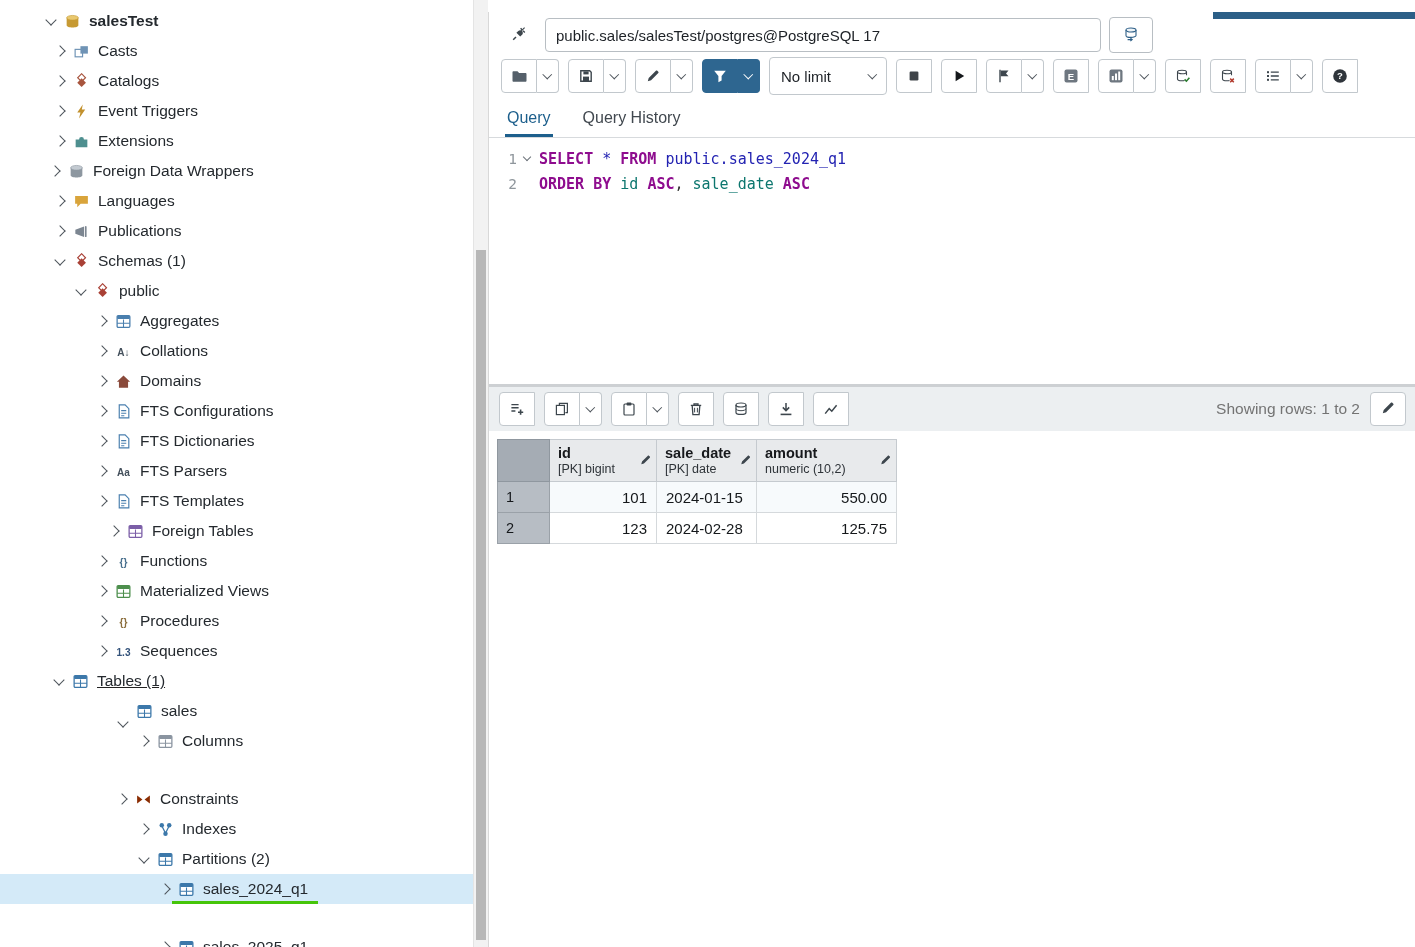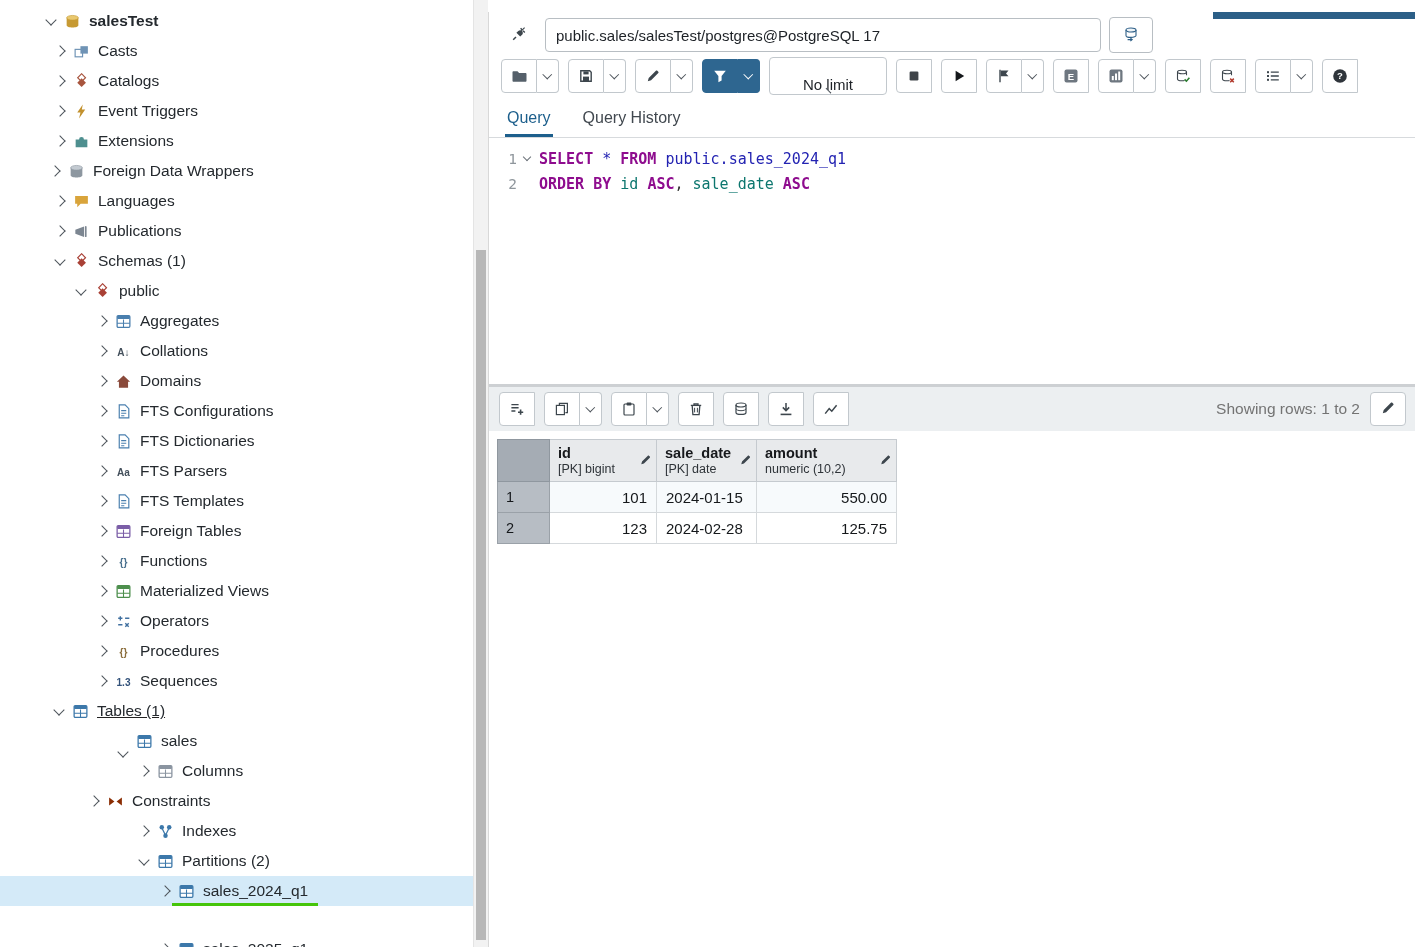--- a/index.html
+++ b/index.html
@@ -38,21 +38,21 @@
 
   #toolbar{display:flex;align-items:center;gap:9px;padding:5px 12px 8px 12px;height:47px;box-sizing:border-box;}
   .tb-group{display:flex;}
   .tb-btn{min-width:36px;height:34px;box-sizing:border-box;background:#fff;border:1px solid #c2c8cd;border-radius:4px;
           display:flex;align-items:center;justify-content:center;cursor:pointer;}
   .tb-group .tb-btn:first-child{border-top-right-radius:0;border-bottom-right-radius:0;}
   .tb-caret{width:22px;min-width:22px;border-left:none;border-top-left-radius:0;border-bottom-left-radius:0;
             border-top-right-radius:4px;border-bottom-right-radius:4px;}
   .tb-btn.active{background:#2e6690;border-color:#2e6690;}
   .tb-select{height:34px;box-sizing:border-box;border:1px solid #c2c8cd;border-radius:4px;display:flex;align-items:center;
-             justify-content:space-between;padding:18px 11px;width:118px;font-size:15px;color:#1d2126;cursor:pointer;background:#fff;flex-direction:column;}
+             justify-content:space-between;padding:18px 11px;width:118px;font-size:15px;color:#1d2126;cursor:pointer;background:#fff;}
 
   .tabs{display:flex;gap:28px;padding-left:16px;height:37px;border-bottom:1px solid #d7dadd;box-sizing:border-box;flex:none;}
   .tab{display:flex;align-items:center;height:100%;font-size:16px;color:#41484f;border-bottom:3px solid transparent;
        box-sizing:border-box;cursor:pointer;padding:0 2px;}
   .tab.active{color:#1d5f8c;border-bottom-color:#1d5f8c;}
 
   #editor{height:246px;box-sizing:border-box;padding-top:8px;flex:none;
           font-family:"DejaVu Sans Mono","Liberation Mono",monospace;font-size:15px;}
   .cm-line{display:flex;align-items:center;height:25px;}
   .gutter{width:28px;text-align:right;color:#8f969c;font-size:14.5px;flex:none;}
@@ -320,21 +320,21 @@
           <span class="core">
             <span class="ticon">
               <svg width="17" height="17" viewBox="0 0 16 16" xmlns="http://www.w3.org/2000/svg">
                 <path d="M4 1.8h5.5L13 5.3V14H4Z" fill="#fff" stroke="#4a7fae" stroke-width="1.1"></path>
                 <path d="M5.8 7.2h4.8M5.8 9.6h4.8M5.8 12h3" stroke="#4a7fae"></path>
               </svg>
             </span>
             <span class="tlabel">FTS Templates</span>
           </span>
         </div>
-        <div class="trow" style="padding-left: 93px;">
+        <div class="trow" style="padding-left: 93px; margin-left: 12px;">
           <span class="chevwrap">
             <span class="chev right"></span>
           </span>
           <span class="core">
             <span class="ticon">
               <svg width="17" height="17" viewBox="0 0 16 16" xmlns="http://www.w3.org/2000/svg">
                 <rect x="2" y="2.5" width="12" height="11" rx="1" fill="#fff" stroke="#7b5ea7" stroke-width="1.2"></rect>
                 <rect x="2" y="2.5" width="12" height="3.2" rx="1" fill="#7b5ea7"></rect>
                 <path d="M8 6v7.5M2 9.7h12" stroke="#7b5ea7"></path>
               </svg>
@@ -370,34 +370,20 @@
             <span class="tlabel">Materialized Views</span>
           </span>
         </div>
         <div class="trow" style="padding-left: 93px;">
           <span class="chevwrap">
             <span class="chev right"></span>
           </span>
           <span class="core">
             <span class="ticon">
               <svg width="17" height="17" viewBox="0 0 16 16" xmlns="http://www.w3.org/2000/svg">
-                <path d="M3 5h4M5 3v4M9.5 5h4M3 11h4" stroke="#3f6f9f" stroke-width="1.3"></path>
-                <path d="M9.7 9.7l3.2 3.2M12.9 9.7l-3.2 3.2" stroke="#3f6f9f" stroke-width="1.3"></path>
-              </svg>
-            </span>
-            <span class="tlabel">Operators</span>
-          </span>
-        </div>
-        <div class="trow" style="padding-left: 93px;">
-          <span class="chevwrap">
-            <span class="chev right"></span>
-          </span>
-          <span class="core">
-            <span class="ticon">
-              <svg width="17" height="17" viewBox="0 0 16 16" xmlns="http://www.w3.org/2000/svg">
                 <text x="8" y="12" text-anchor="middle" font-size="9.5" font-weight="bold" fill="#8a6d3b" font-family="'Liberation Sans',sans-serif">{}</text>
               </svg>
             </span>
             <span class="tlabel">Procedures</span>
           </span>
         </div>
         <div class="trow" style="padding-left: 93px;">
           <span class="chevwrap">
             <span class="chev right"></span>
           </span>
@@ -448,21 +434,21 @@
             <span class="ticon">
               <svg width="17" height="17" viewBox="0 0 16 16" xmlns="http://www.w3.org/2000/svg">
                 <rect x="2" y="2.5" width="12" height="11" rx="1" fill="#fff" stroke="#8a94a0" stroke-width="1.2"></rect>
                 <rect x="2" y="2.5" width="12" height="3.2" rx="1" fill="#8a94a0"></rect>
                 <path d="M8 6v7.5M2 9.7h12" stroke="#8a94a0"></path>
               </svg>
             </span>
             <span class="tlabel">Columns</span>
           </span>
         </div>
-        <div class="trow" style="padding-left: 85px;">
+        <div class="trow" style="padding-left: 113px; margin-top: 28px;">
           <span class="chevwrap">
             <span class="chev right"></span>
           </span>
           <span class="core">
             <span class="ticon">
               <svg width="17" height="17" viewBox="0 0 16 16" xmlns="http://www.w3.org/2000/svg">
                 <path d="M2 4.2 7 8 2 11.8Z" fill="#8a2c02"></path>
                 <path d="M14 4.2 9 8l5 3.8Z" fill="#8a2c02"></path>
               </svg>
             </span>

